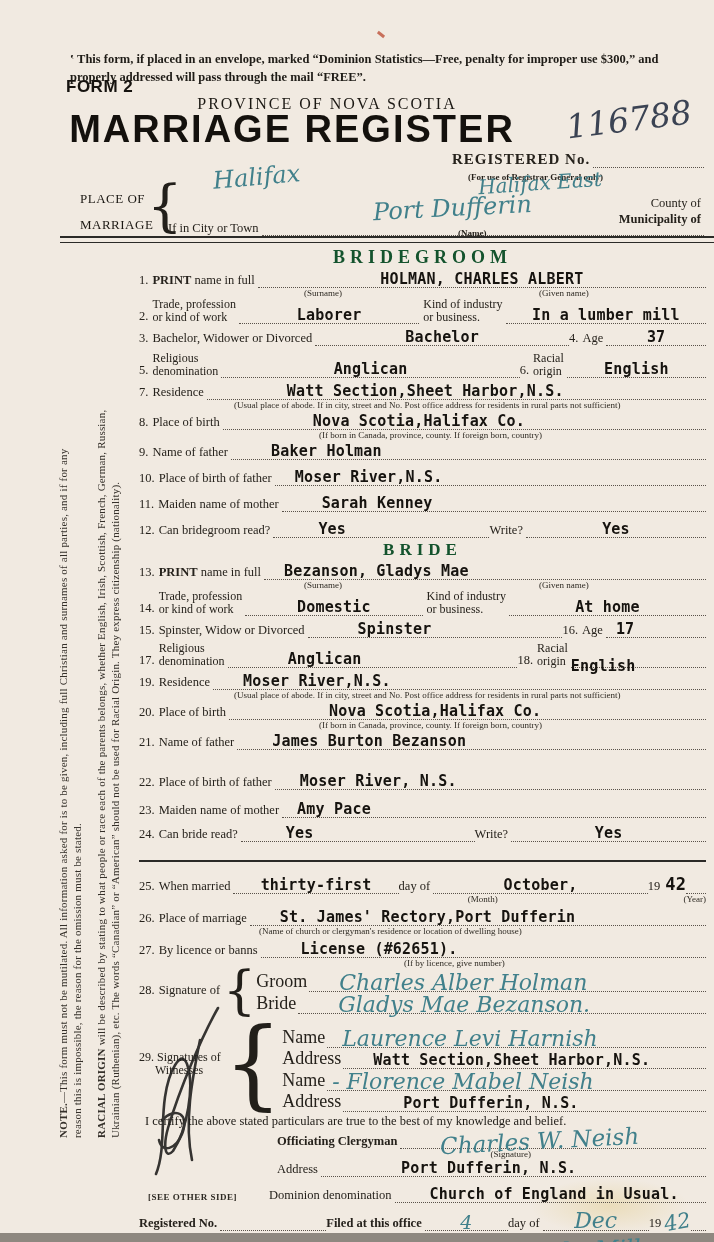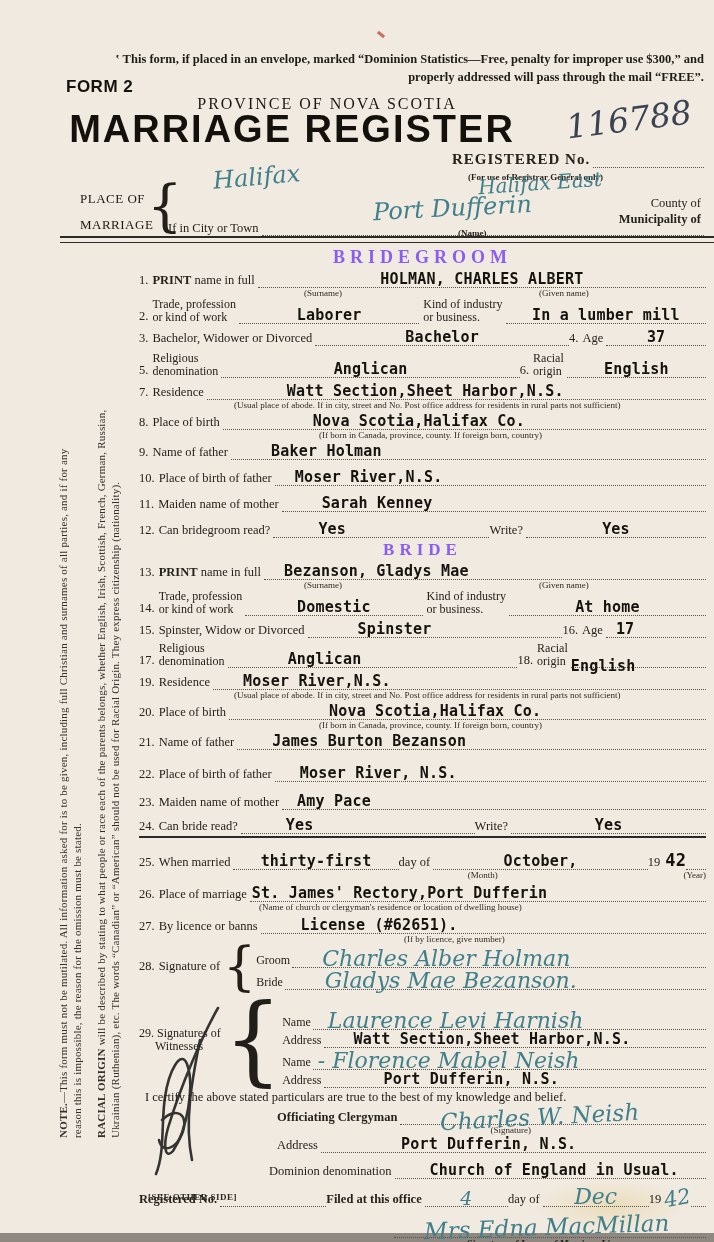--- a/index.html
+++ b/index.html
@@ -8,24 +8,24 @@
   
   .lbl{font-size:12.5px;white-space:nowrap;padding-right:3px;}
   .lbl2{font-size:12px;line-height:1.08;white-space:nowrap;padding-right:3px;}
   .num{font-size:12.5px;padding-right:4px;white-space:nowrap;}
   .dots{flex:1;border-bottom:1.5px dotted #59524a;display:flex;align-items:flex-end;min-width:0;}
   .row{display:flex;align-items:flex-end;position:relative;}
   .typed{font-family:"DejaVu Sans Mono",monospace;font-weight:700;font-size:15px;
          letter-spacing:.2px;color:#16130f;white-space:nowrap;margin:0 auto -1px auto;}
   .hw{font-family:"DejaVu Serif",serif;font-style:italic;color:#41808b;white-space:nowrap;}
   .sub{position:absolute;top:100%;font-size:9px;color:#2e2a23;white-space:nowrap;margin-top:0px;}
-  .sect{text-align:center;font-size:18px;letter-spacing:5px;font-weight:600;color:#8b5cf6;}
+  .sect{text-align:center;font-size:18px;letter-spacing:5px;font-weight:600;color:#14532d;}
   .brace{font-family:"DejaVu Serif",serif;font-weight:300;color:#221f1a;line-height:1;}
   
-  .mail-note{position:absolute;top:50px;left:70px;right:10px;text-align:right;
+  .mail-note{position:absolute;top:50px;left:70px;right:10px;text-align:left;
              font-size:12.5px;line-height:1.45;color:#1f1c17;font-weight:600;}
   .form2{position:absolute;left:66px;top:77px;font-family:"Liberation Sans",sans-serif;
          font-weight:700;font-size:17px;letter-spacing:.5px;color:#16130f;}
   .province{position:absolute;top:95px;left:0;right:60px;text-align:center;
             font-size:16px;letter-spacing:2px;color:#1b1813;}
   .title{position:absolute;top:108px;left:0;right:130px;text-align:center;
          font-family:"Liberation Sans",sans-serif;font-weight:700;font-size:38px;
          letter-spacing:2px;color:#14110d;}
   .regno{position:absolute;left:452px;top:151px;width:252px;display:flex;align-items:flex-end;}
   .regno .lbl{font-size:15px;letter-spacing:1px;font-weight:600;}
@@ -41,21 +41,21 @@
   .pname-sub{position:absolute;left:458px;top:228px;font-size:9px;font-weight:600;}
   .hw-county{position:absolute;left:213px;top:163px;font-size:24px;transform:rotate(-5deg);}
   .hw-muni{position:absolute;left:478px;top:171px;font-size:20px;transform:rotate(-4deg);}
   .hw-city{position:absolute;left:373px;top:194px;font-size:24px;transform:rotate(-3deg);}
   .dbl-rule{position:absolute;left:60px;right:0;top:236px;height:4px;
             border-top:2.5px solid #2b2a27;border-bottom:1.6px solid #2b2a27;}
   
   .body{position:absolute;left:139px;top:247px;right:8px;}
   .divider{border-top:2.2px solid #2b2a27;margin:2px 0 10px 0;}
   .mini{display:flex;align-items:flex-end;flex:1;}
-  .slbl{font-size:12px;white-space:nowrap;padding-right:2px;}
+  .slbl{font-size:18px;white-space:nowrap;padding-right:2px;}
   .sigcol{display:flex;flex-direction:column;flex:1;}
   .hw.big{font-size:22px;margin-bottom:-4px;}
   .certline{font-size:12.5px;margin:2px 0 0 6px;color:#1d1a15;}
   .issuer{position:relative;margin-left:255px;border-bottom:1.5px dotted #59524a;height:26px;}
   .issuer .hw{position:absolute;left:30px;bottom:-3px;font-size:23px;transform:rotate(-2deg);}
   .issuer-sub{margin-left:255px;text-align:center;font-size:10px;font-style:italic;
               font-weight:600;color:#241f19;}
   .seeother{position:absolute;left:148px;top:1192px;font-size:9px;letter-spacing:.5px;
             font-weight:600;color:#2e2a23;}
   
@@ -295,21 +295,21 @@
 
     <div class="row" style="height:20px;margin-bottom:10px">
       <span class="num">20.</span>
       <span class="lbl">Place of birth</span>
       <div class="dots">
           <span class="typed" style="margin-right:auto;margin-left:100px">Nova Scotia,Halifax Co.</span>
         </div>
       <span class="sub" style="left:180px">(If born in Canada, province, county.  If foreign born, country)</span>
     </div>
 
-    <div class="row" style="height:20px;margin-bottom:12px">
+    <div class="row" style="height:20px;margin-bottom:20px">
       <span class="num">21.</span>
       <span class="lbl">Name of father</span>
       <div class="dots">
           <span class="typed" style="margin-right:auto;margin-left:35px">James Burton Bezanson</span>
         </div>
     </div>
 
     <div class="row" style="height:20px;margin-bottom:8px">
       <span class="num">22.</span>
       <span class="lbl">Place of birth of father</span>
@@ -319,21 +319,21 @@
     </div>
 
     <div class="row" style="height:20px;margin-bottom:4px">
       <span class="num">23.</span>
       <span class="lbl">Maiden name of mother</span>
       <div class="dots">
           <span class="typed" style="margin-right:auto;margin-left:15px">Amy Pace</span>
         </div>
     </div>
 
-    <div class="row" style="height:20px;margin-bottom:2px">
+    <div class="row" style="height:20px;margin-bottom:18px">
       <span class="num">24.</span>
       <span class="lbl">Can bride read?</span>
       <div class="dots" style="flex:1.2">
           <span class="typed" style="margin-right:auto;margin-left:45px">Yes</span>
         </div>
       <span class="lbl">Write?</span>
       <div class="dots">
           <span class="typed">Yes</span>
         </div>
     </div>
@@ -354,21 +354,21 @@
       <span class="typed yr">42</span>
       <div class="dots" style="flex:.12"></div>
       <span class="sub" style="left:58%">(Month)</span>
       <span class="sub" style="right:0">(Year)</span>
     </div>
 
     <div class="row" style="height:20px;margin-bottom:12px">
       <span class="num">26.</span>
       <span class="lbl">Place of marriage</span>
       <div class="dots">
-          <span class="typed" style="margin-right:auto;margin-left:2px">St. James' Rectory,Port Dufferin</span>
+          <span class="typed" style="margin-right:auto;margin-left:30px">St. James' Rectory,Port Dufferin</span>
         </div>
       <span class="sub" style="left:120px">(Name of church or clergyman's residence or location of dwelling house)</span>
     </div>
 
     <div class="row" style="height:20px;margin-bottom:8px">
       <span class="num">27.</span>
       <span class="lbl">By licence or banns</span>
       <div class="dots">
           <span class="typed" style="margin-right:auto;margin-left:40px">License (#62651).</span>
         </div>

